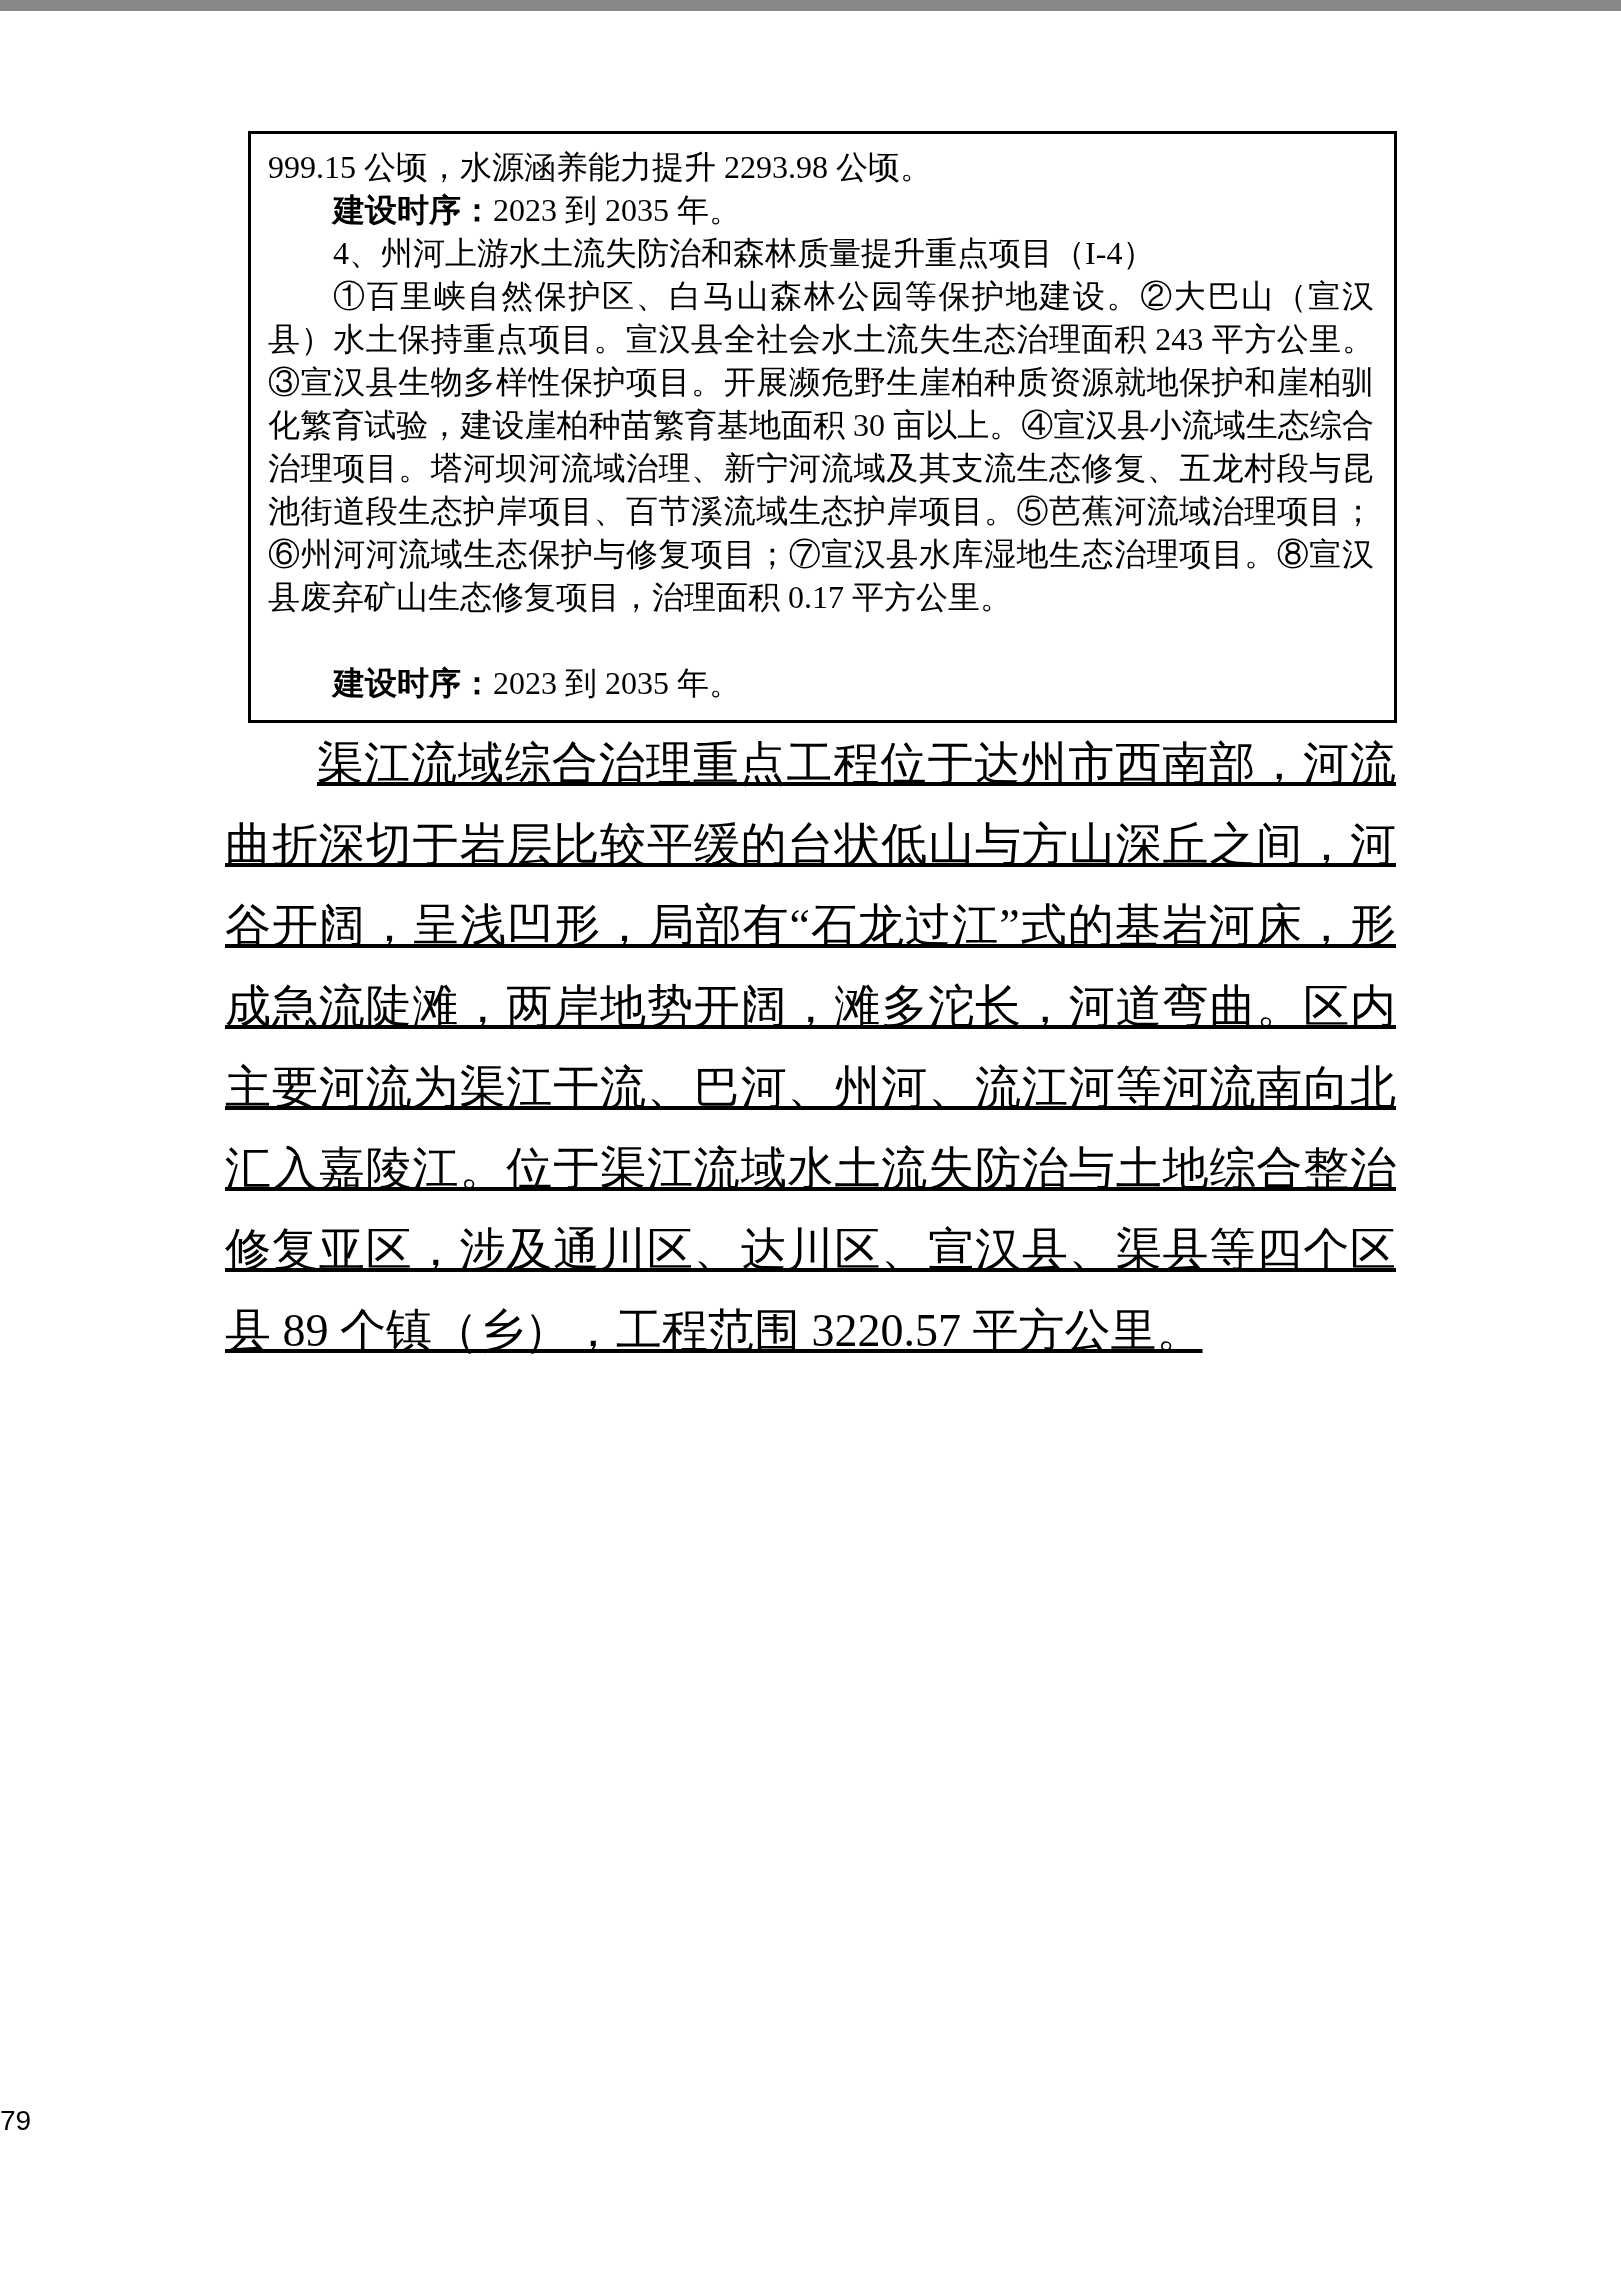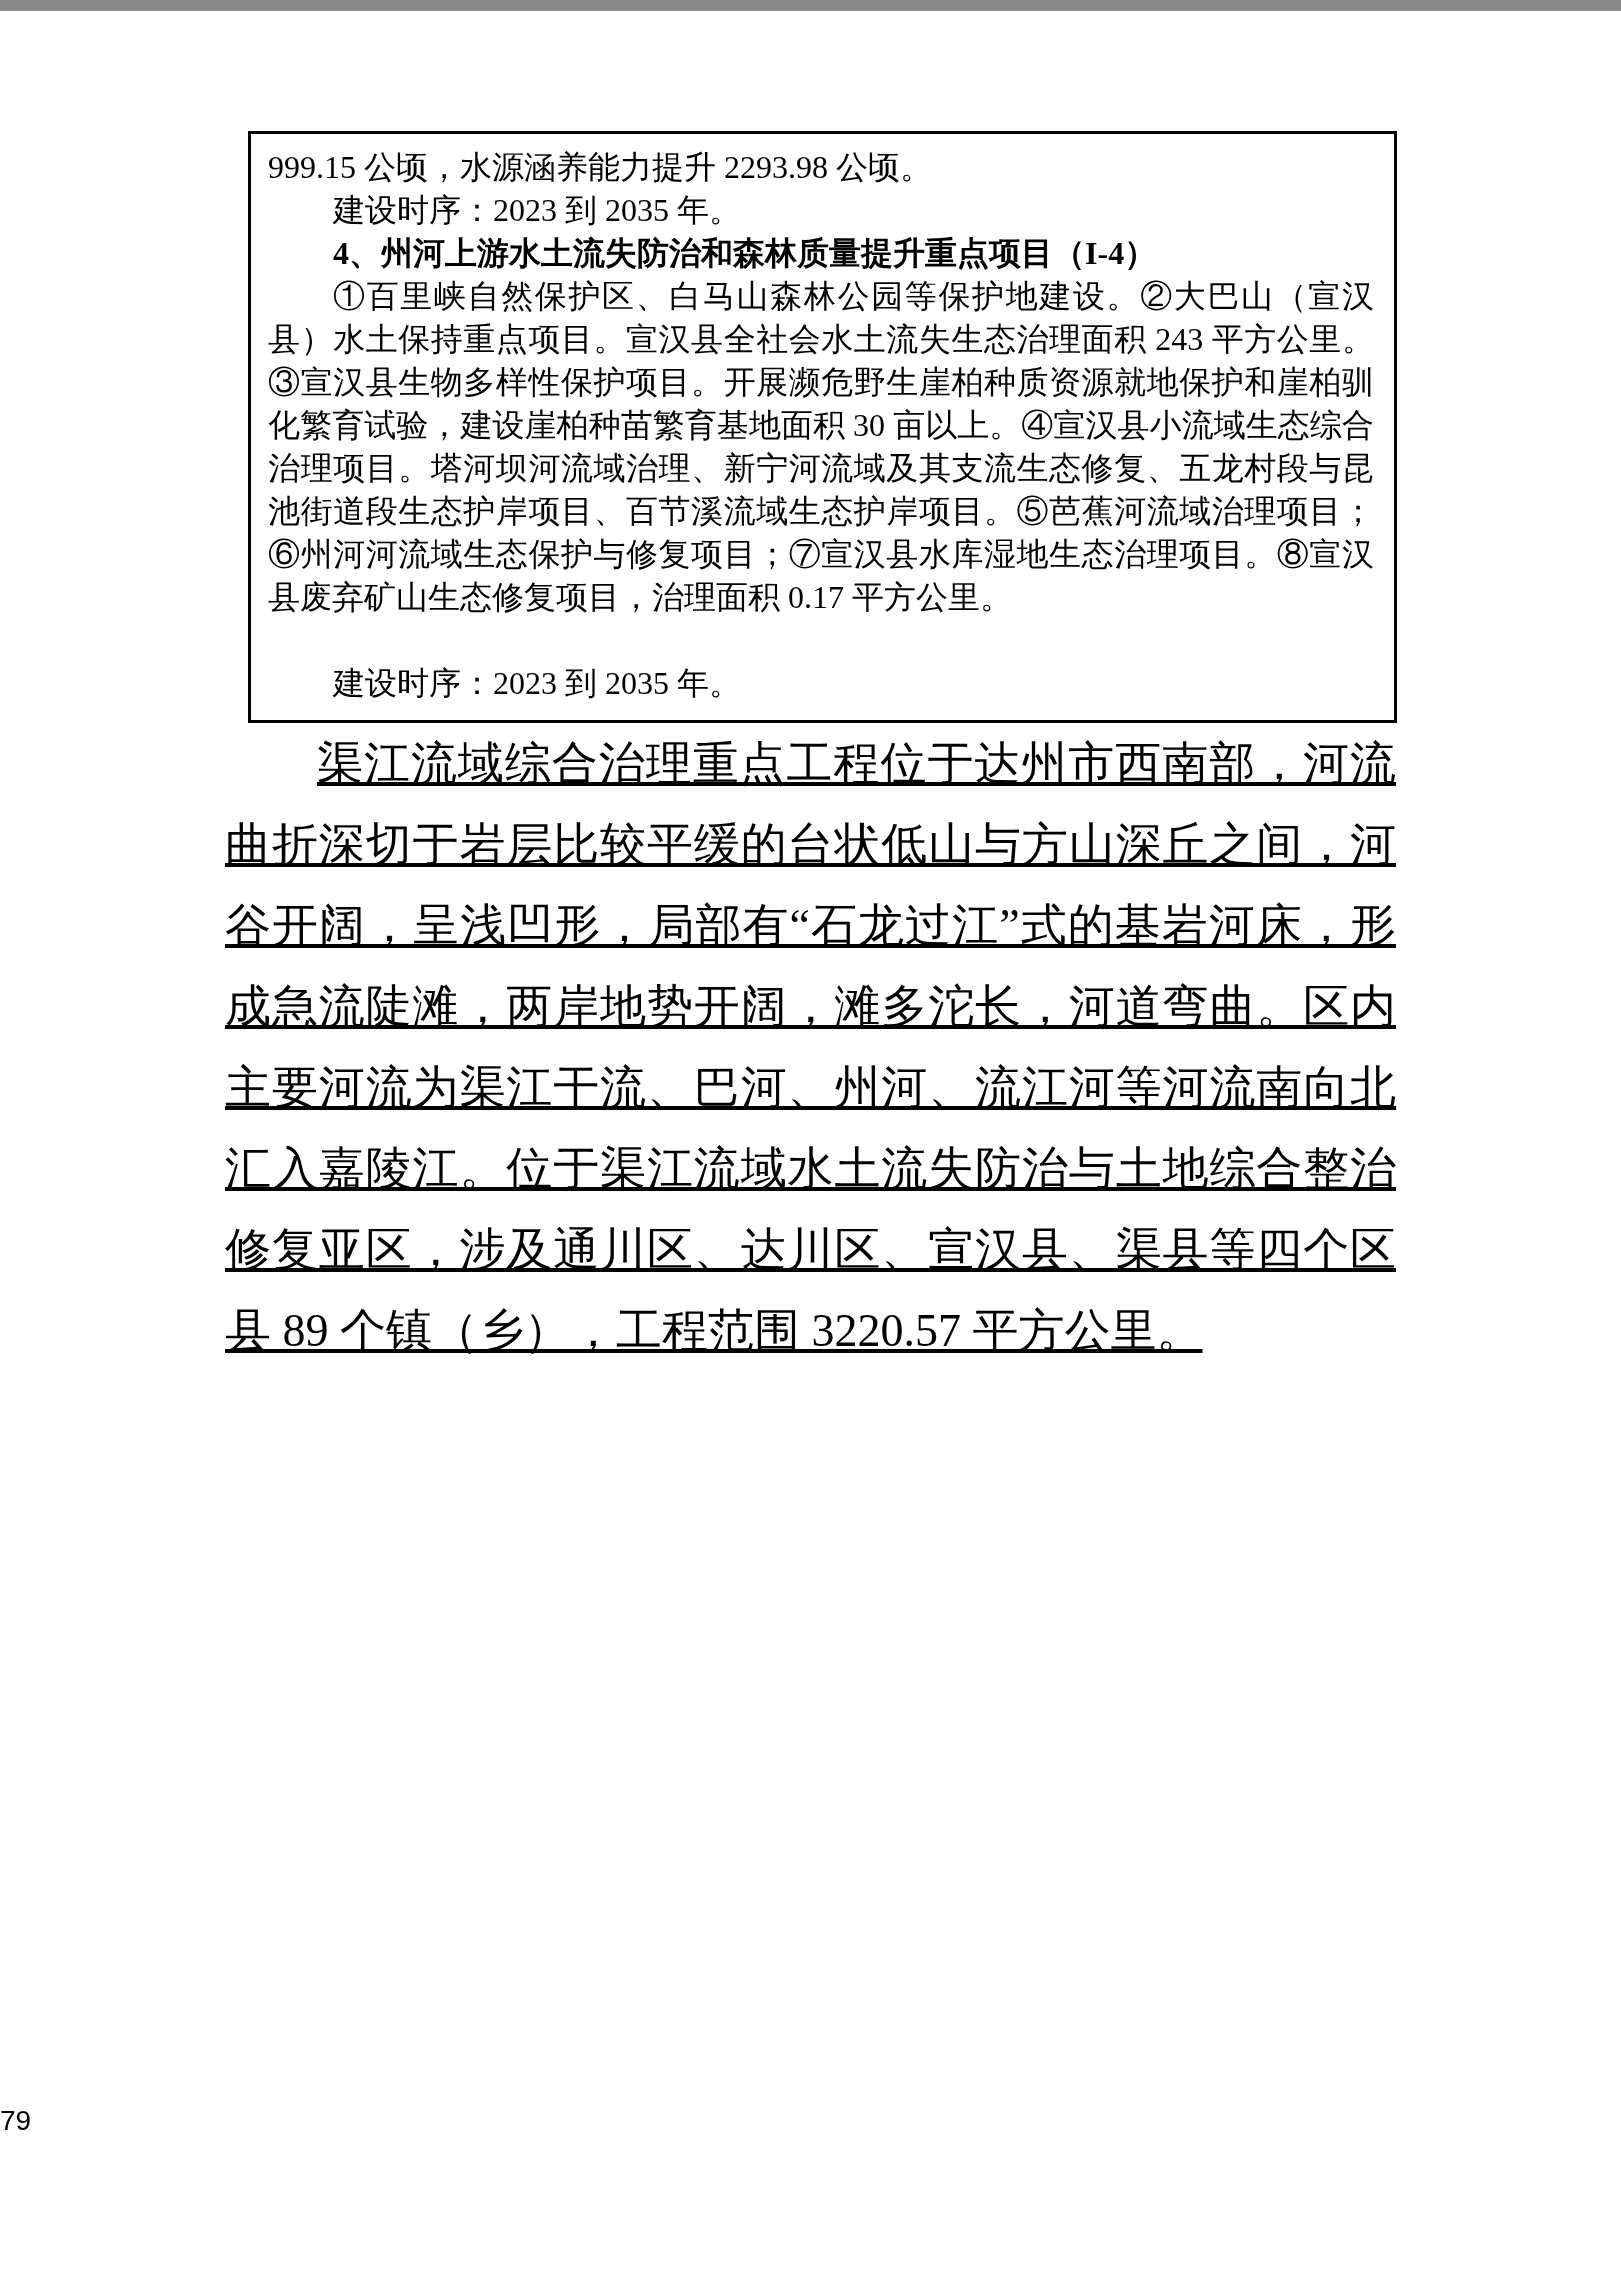--- a/index.html
+++ b/index.html
@@ -20,23 +20,23 @@
     margin-left: 22.5px;
     width: 1149px;
     border: 3.9px solid #000000;
     padding: 11.8px 19.6px 15.7px 17.6px;
     font-size: 32px;
     line-height: 43px;
   }
   .info-box p { margin: 0; }
   .ind2 { text-indent: 65px; }
   .just { text-align: justify; }
-  .bold { font-weight: bold; }
+  .bold { font-weight: normal; }
   .sched-gap { margin-top: 43px !important; }
-  .sched-label { font-weight: normal; }
+  .sched-label { font-weight: bold; }
   
   .section-heading {
     margin: 15.7px 0 7.8px 108px;
     font-size: 46px;
     line-height: 61px;
     font-weight: bold;
   }
   
   .body-para {
     margin: 0;

